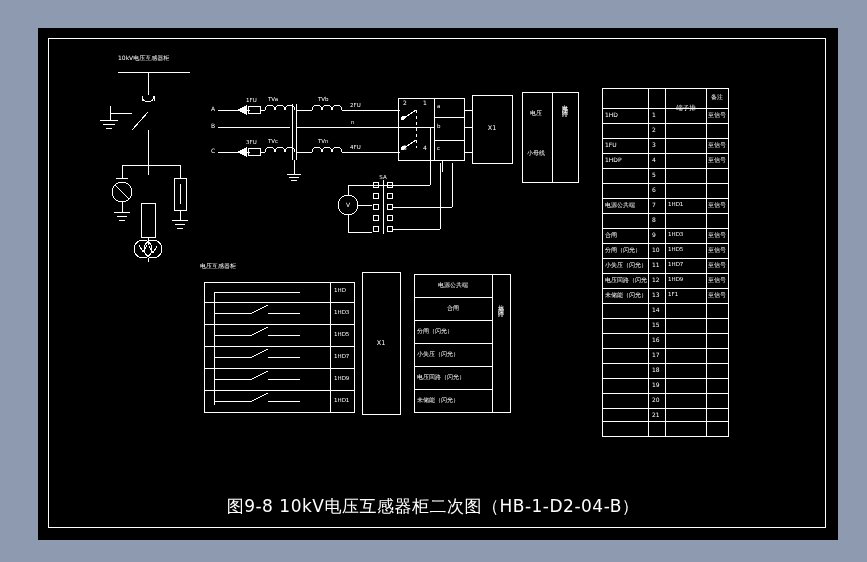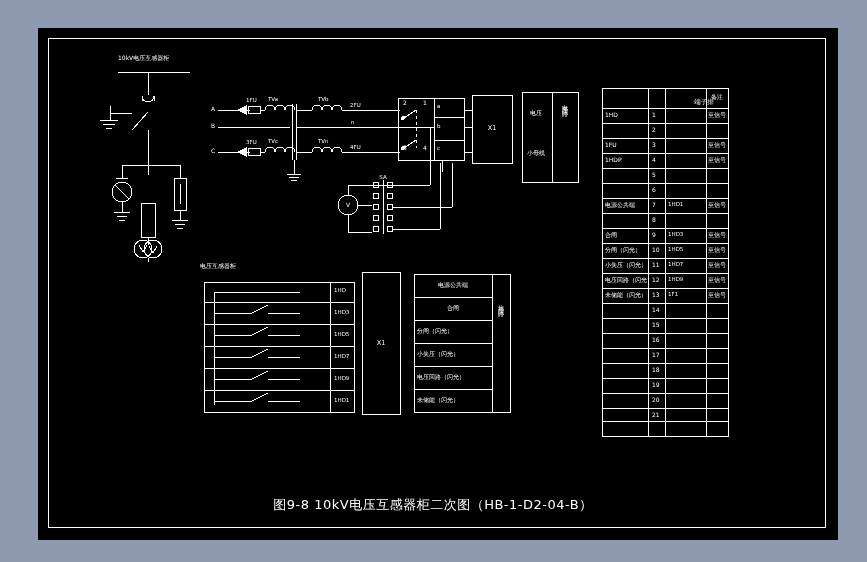--- a/index.html
+++ b/index.html
@@ -21,21 +21,21 @@
   }
   svg{position:absolute;left:0;top:0;}
   .lbl{
     position:absolute;
     color:#fff;
     font-family:"DejaVu Sans","Liberation Sans",sans-serif;
     white-space:nowrap;
     line-height:1;
   }
   .title{
-    font-size:13px;letter-spacing:0.5px;
+    font-size:17px;letter-spacing:0.5px;
   }
   .t55{font-size:5.5px;}
   .t6{font-size:6px;}
   .t65{font-size:6.5px;}
   .vtext{
     writing-mode:vertical-rl;
     text-orientation:upright;
     letter-spacing:2px;
   }
   .ctr{transform:translateX(-50%);}
@@ -307,21 +307,21 @@
 
   <div class="lbl t6 ctr" style="left:453px;top:282px;">电源公共端</div>
   <div class="lbl t6 ctr" style="left:453px;top:305px;">合闸</div>
   <div class="lbl t6" style="left:417px;top:328px;">分闸（闪光）</div>
   <div class="lbl t6" style="left:417px;top:351px;">小失压（闪光）</div>
   <div class="lbl t6" style="left:417px;top:374px;">电压回路（闪光）</div>
   <div class="lbl t6" style="left:417px;top:397px;">未储能（闪光）</div>
 
   <div class="lbl t6 vtext" style="left:498px;top:300px;">信号回路</div>
 
-  <div class="lbl t65 ctr" style="left:686px;top:99px;margin-left:18px;">端子排</div>
+  <div class="lbl t65 ctr" style="left:686px;top:105px;">端子排</div>
   <div class="lbl t6 ctr" style="left:717px;top:94px;">备注</div>
 
   <div id="tt-rows">
       <div class="lbl t6" style="left: 605px; top: 112px;">1HD</div>
       <div class="lbl t6" style="left: 652px; top: 112px;">1</div>
       <div class="lbl t6" style="left: 708px; top: 112px;">至信号</div>
       <div class="lbl t6" style="left: 652px; top: 127px;">2</div>
       <div class="lbl t6" style="left: 605px; top: 142px;">1FU</div>
       <div class="lbl t6" style="left: 652px; top: 142px;">3</div>
       <div class="lbl t6" style="left: 708px; top: 142px;">至信号</div>

